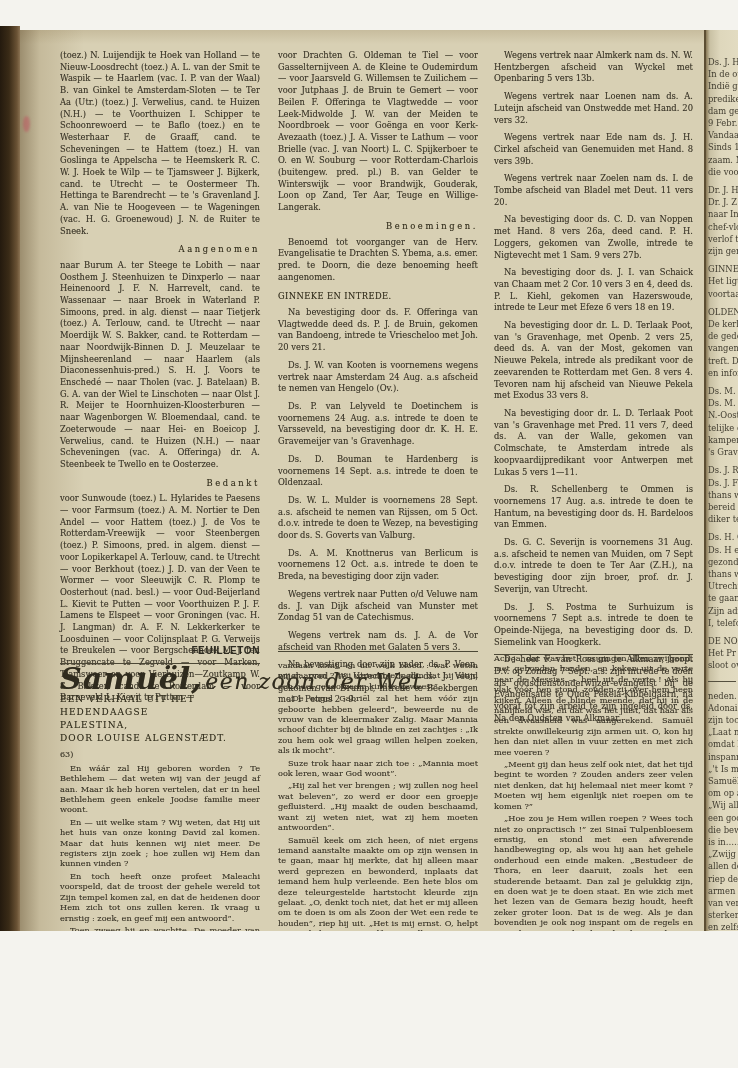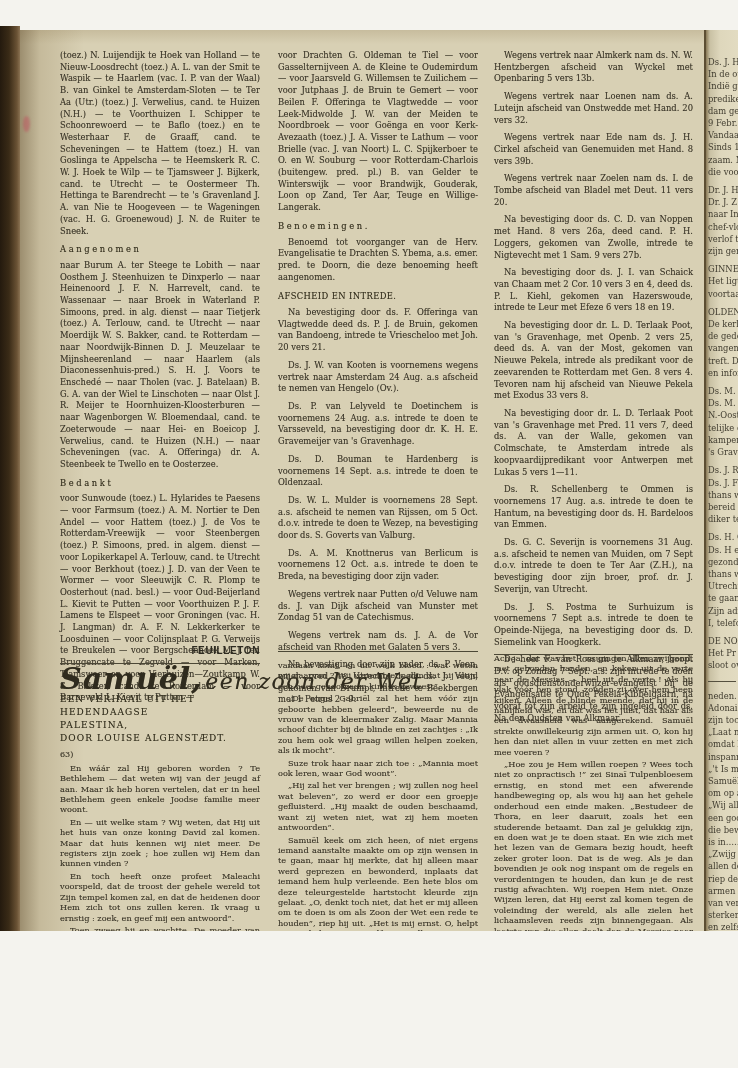--- a/index.html
+++ b/index.html
@@ -22,21 +22,21 @@
   .shadow-bottom{position:absolute;left:0;top:1042px;width:738px;height:26px;
     background:linear-gradient(180deg,#ab9a75 0%,#5d4d2e 55%,#2e2515 100%);}
   .smudge{position:absolute;left:23px;top:116px;width:7px;height:16px;border-radius:50%;
     background:rgba(196,62,84,.40);filter:blur(1.2px);}
 
   
   .col{position:absolute;color:#3c382c;font-size:8.4px;line-height:11.7px;
        text-shadow:0 0 .4px rgba(66,56,34,.45);}
   .blk.p{margin:0 0 6px;text-align:justify;}
   .blk.pi{margin:0 0 6px;text-align:justify;text-indent:10px;}
-  .blk.h{margin:7px 0 4px;letter-spacing:2.6px;color:#34301f;}
+  .blk.h{margin:7px 0 4px;letter-spacing:2.6px;color:#34301f;text-align:right;}
   .blk.hc{margin:8px 0 4px;letter-spacing:.4px;color:#34301f;}
 
   
   .col4strip{position:absolute;left:708px;top:56px;width:30px;height:984px;overflow:hidden;
     color:#403c2f;font-size:8.4px;}
   .frag-line{white-space:nowrap;line-height:12.2px;}
   .frag-gap{height:6px;}
   .col4rule{height:1px;background:#55503f;margin:9px 0 8px;width:28px;}
 
   
@@ -73,21 +73,21 @@
       <div class="blk p">(toez.) N. Luijendijk te Hoek van Holland — te Nieuw-Loosdrecht (toez.) A. L. van der Smit te Waspik — te Haarlem (vac. I. P. van der Waal) B. van Ginkel te Amsterdam-Sloten — te Ter Aa (Utr.) (toez.) J. Verwelius, cand. te Huizen (N.H.) — te Voorthuizen I. Schipper te Schoonrewoerd — te Baflo (toez.) en te Westerhaar F. de Graaff, cand. te Scheveningen — te Hattem (toez.) H. van Goslinga te Appelscha — te Heemskerk R. C. W. J. Hoek te Wilp — te Tjamsweer J. Bijkerk, cand. te Utrecht — te Oostermeer Th. Hettinga te Barendrecht — te 's Gravenland J. A. van Nie te Hoogeveen — te Wageningen (vac. H. G. Groenewoud) J. N. de Ruiter te Sneek.</div>
       <div class="blk h">Aangenomen</div>
       <div class="blk p">naar Burum A. ter Steege te Lobith — naar Oosthem J. Steenhuizen te Dinxperlo — naar Heinenoord J. F. N. Harrevelt, cand. te Wassenaar — naar Broek in Waterland P. Simoons, pred. in alg. dienst — naar Tietjerk (toez.) A. Terlouw, cand. te Utrecht — naar Moerdijk W. S. Bakker, cand. te Rotterdam — naar Noordwijk-Binnen D. J. Meuzelaar te Mijnsheerenland — naar Haarlem (als Diaconessenhuis-pred.) S. H. J. Voors te Enschedé — naar Tholen (vac. J. Batelaan) B. G. A. van der Wiel te Linschoten — naar Olst J. R. Meijer te Hoornhuizen-Kloosterburen — naar Wagenborgen W. Bloemendaal, cand. te Zoeterwoude — naar Hei- en Boeicop J. Verwelius, cand. te Huizen (N.H.) — naar Scheveningen (vac. A. Offeringa) dr. A. Steenbeek te Twello en te Oosterzee.</div>
       <div class="blk h">Bedankt</div>
       <div class="blk p">voor Sunwoude (toez.) L. Hylarides te Paesens — voor Farmsum (toez.) A. M. Nortier te Den Andel — voor Hattem (toez.) J. de Vos te Rotterdam-Vreewijk — voor Steenbergen (toez.) P. Simoons, pred. in algem. dienst — voor Lopikerkapel A. Terlouw, cand. te Utrecht — voor Berkhout (toez.) J. D. van der Veen te Wormer — voor Sleeuwijk C. R. Plomp te Oosterhout (nad. besl.) — voor Oud-Beijerland L. Kievit te Putten — voor Voorthuizen P. J. F. Lamens te Elspeet — voor Groningen (vac. H. J. Langman) dr. A. F. N. Lekkerkerker te Loosduinen — voor Colijnsplaat P. G. Verweijs te Breukelen — voor Bergschenhoek M. J. ten Bruggencate te Zegveld — voor Marken, Tjamsweer en voor Vierhuizen—Zoutkamp W. S. Bakker, cand. te Rotterdam — voor Barneveld L. Kievit te Putten —</div>
     </div>
   <div class="col" style="left:278px;top:50px;width:200px;">
       <div class="blk p">voor Drachten G. Oldeman te Tiel — voor Gasselternijveen A. de Kleine te Oudemirdum — voor Jaarsveld G. Willemsen te Zuilichem — voor Jutphaas J. de Bruin te Gemert — voor Beilen F. Offeringa te Vlagtwedde — voor Leek-Midwolde J. W. van der Meiden te Noordbroek — voor Goënga en voor Kerk-Avezaath (toez.) J. A. Visser te Lathum — voor Brielle (vac. J. van Noort) L. C. Spijkerboer te O. en W. Souburg — voor Rotterdam-Charlois (buitengew. pred. pl.) B. van Gelder te Winterswijk — voor Brandwijk, Gouderak, Loon op Zand, Ter Aar, Teuge en Willige-Langerak.</div>
       <div class="blk h">Benoemingen.</div>
       <div class="blk pi">Benoemd tot voorganger van de Herv. Evangelisatie te Drachten S. Ybema, a.s. emer. pred. te Doorn, die deze benoeming heeft aangenomen.</div>
-      <div class="blk hc">AFSCHEID EN INTREDE.</div>
+      <div class="blk hc">GINNEKE EN INTREDE.</div>
       <div class="blk pi">Na bevestiging door ds. F. Offeringa van Vlagtwedde deed ds. P. J. de Bruin, gekomen van Bandoeng, intrede te Vriescheloo met Joh. 20 vers 21.</div>
       <div class="blk pi">Ds. J. W. van Kooten is voornemens wegens vertrek naar Amsterdam 24 Aug. a.s afscheid te nemen van Hengelo (Ov.).</div>
       <div class="blk pi">Ds. P. van Lelyveld te Doetinchem is voornemens 24 Aug. a.s. intrede te doen te Varsseveld, na bevestiging door dr. K. H. E. Gravemeijer van 's Gravenhage.</div>
       <div class="blk pi">Ds. D. Bouman te Hardenberg is voornemens 14 Sept. a.s. intrede te doen te Oldenzaal.</div>
       <div class="blk pi">Ds. W. L. Mulder is voornemens 28 Sept. a.s. afscheid te nemen van Rijssen, om 5 Oct. d.o.v. intrede te doen te Wezep, na bevestiging door ds. S. Goverts van Valburg.</div>
       <div class="blk pi">Ds. A. M. Knottnerus van Berlicum is voornemens 12 Oct. a.s. intrede te doen te Breda, na bevestiging door zijn vader.</div>
       <div class="blk pi">Wegens vertrek naar Putten o/d Veluwe nam ds. J. van Dijk afscheid van Munster met Zondag 51 van de Catechismus.</div>
       <div class="blk pi">Wegens vertrek nam ds. J. A. de Vor afscheid van Rhoden met Galaten 5 vers 3.</div>
       <div class="blk pi">Na bevestiging door zijn vader, ds. P. Veen, emer. pred. te Utrecht, deed ds. J. Veen, gekomen van Drumpt, intrede te Beekbergen met 1 Petrus 2 : 9.</div>
     </div>
@@ -222,17 +222,18 @@
   <div class="col story cont" style="left:278px;top:660px;width:200px;">
       <p class="story-p">vandaan komt, en uit welk bloed : wat weten wij daarvan ? Wij weten niets, dan dat hij altijd een heel gehoorzaam kind is geweest”.</p>
       <p class="story-p">„De engel Gabriël zal het hem vóór zijn geboorte hebben geleerd”, beweerde nu de vrouw van de kleermaker Zalig. Maar Mannia schoof dichter bij de blinde en zei zachtjes : „Ik zou hem ook wel graag willen helpen zoeken, als ik mocht”.</p>
       <p class="story-p">Suze trok haar naar zich toe : „Mannia moet ook leren, waar God woont”.</p>
       <p class="story-p">„Hij zal het ver brengen ; wij zullen nog heel wat beleven”, zo werd er door een groepje gefluisterd. „Hij maakt de ouden beschaamd, want zij weten niet, wat zij hem moeten antwoorden”.</p>
       <p class="story-p">Samuël keek om zich heen, of niet ergens iemand aanstalte maakte om op zijn wensen in te gaan, maar hij merkte, dat hij alleen maar werd geprezen en bewonderd, inplaats dat iemand hem hulp verleende. Een hete blos om deze teleurgestelde hartstocht kleurde zijn gelaat. „O, denkt toch niet, dat het er mij alleen om te doen is om als Zoon der Wet een rede te houden”, riep hij uit. „Het is mij ernst. O, helpt mij, en helpt tevens uzelf — ons allen !”</p>
       <p class="story-p">„Wij wachten rustig op de profeet Elia, die ons alles zal verklaren”, zei eindelijk een dikke man, die slager was geweest. „Wij hebben geleerd om te wachten”.</p>
     </div>
   <div class="col story cont" style="left:494px;top:653px;width:199px;">
       <p class="story-p">Ach ja, dat was het : ze gingen allen zwijgend, met gebonden handen, en keken uit de verte naar de Messias — heel uit de verte ! Als hij vlak vóór hen stond, zouden zij over hem heen kijken. Alleen de blinde meende, dat hij in de nabijheid was, en dat was het juist, dat haar als een dwaasheid was aangerekend. Samuël strekte onwillekeurig zijn armen uit. O, kon hij hen dan niet allen in vuur zetten en met zich mee voeren ?</p>
+      <p class="story-p">„Meent gij dan heus zelf ook niet, dat het tijd begint te worden ? Zouden anders zeer velen niet denken, dat hij helemaal niet meer komt ? Moeten wij hem eigenlijk niet roepen om te komen ?”</p>
       <p class="story-p">„Hoe zou je Hem willen roepen ? Wees toch niet zo onpractisch !” zei Sinaï Tulpenbloesem ernstig, en stond met een afwerende handbeweging op, als wou hij aan het gehele onderhoud een einde maken. „Bestudeer de Thora, en leer daaruit, zoals het een studerende betaamt. Dan zal je gelukkig zijn, en doen wat je te doen staat. En wie zich met het lezen van de Gemara bezig houdt, heeft zeker groter loon. Dat is de weg. Als je dan bovendien je ook nog inspant om de regels en verordeningen te houden, dan kun je de rest rustig afwachten. Wij roepen Hem niet. Onze Wijzen leren, dat Hij eerst zal komen tegen de voleinding der wereld, als alle zielen het lichaamsleven reeds zijn binnengegaan. Als laatste van die allen daalt dan de Messias naar be-</p>
     </div>
 
   <div class="pageno">6</div>
 </div>
 
 </body></html>

